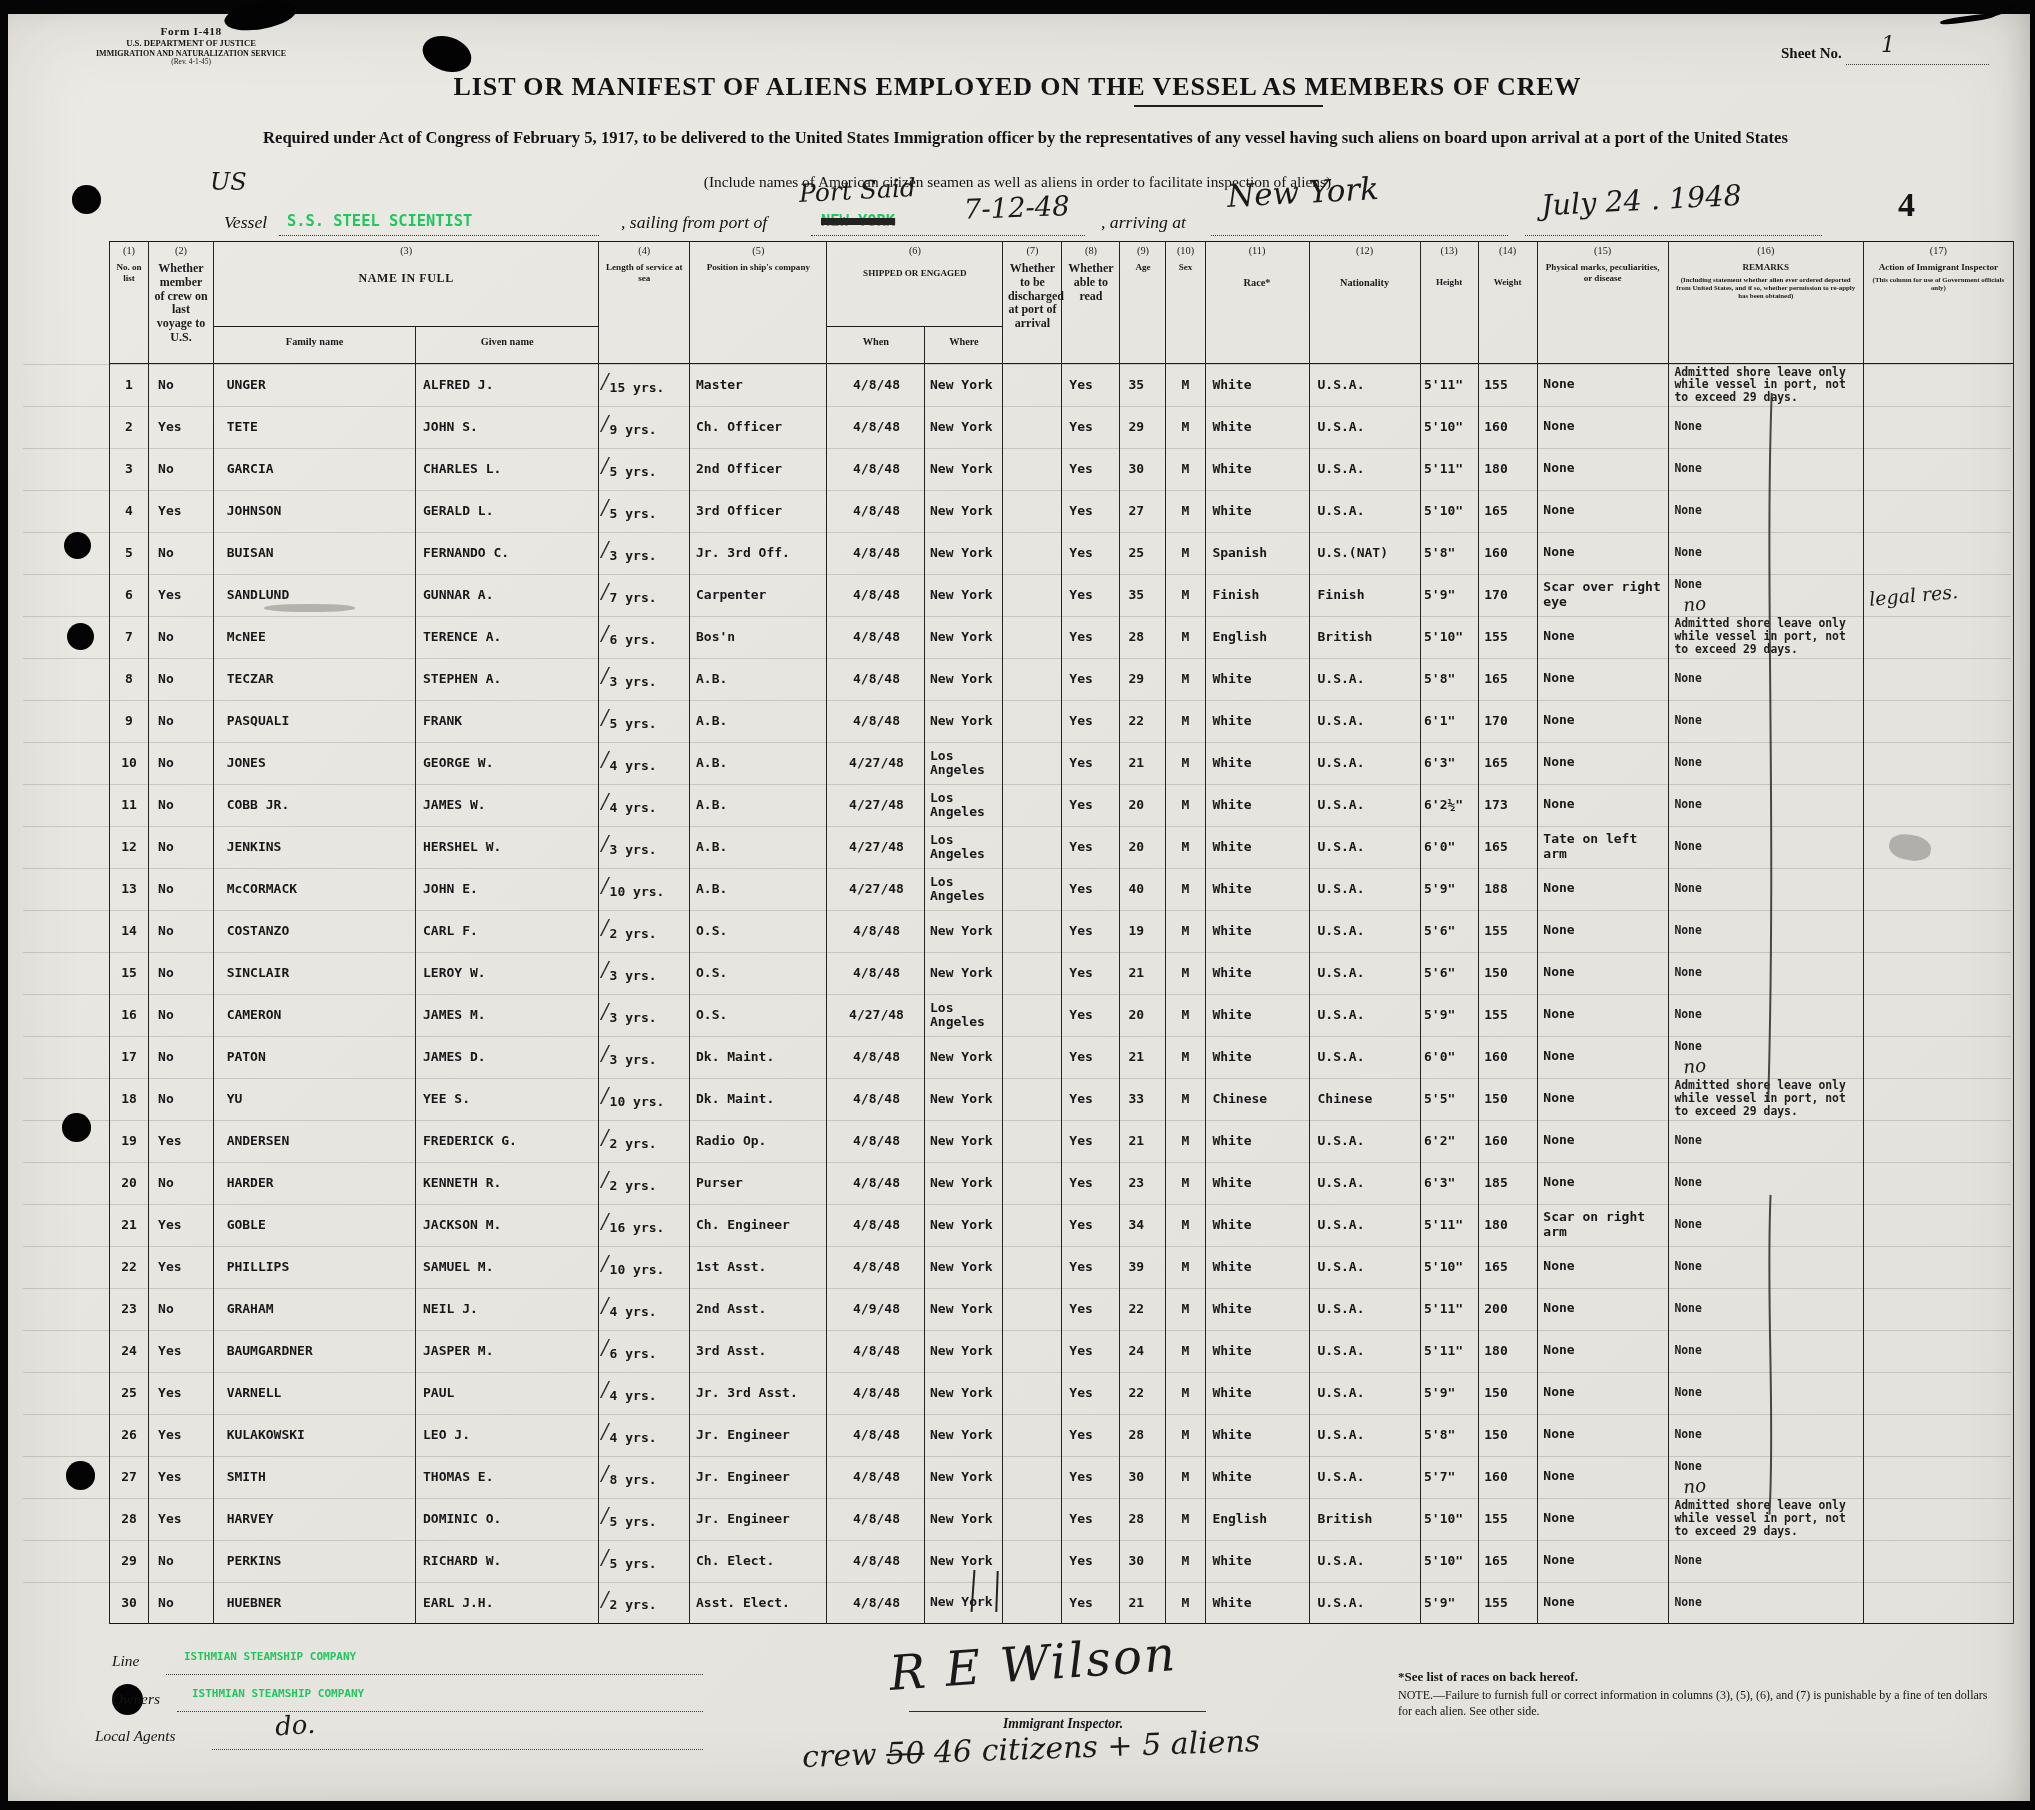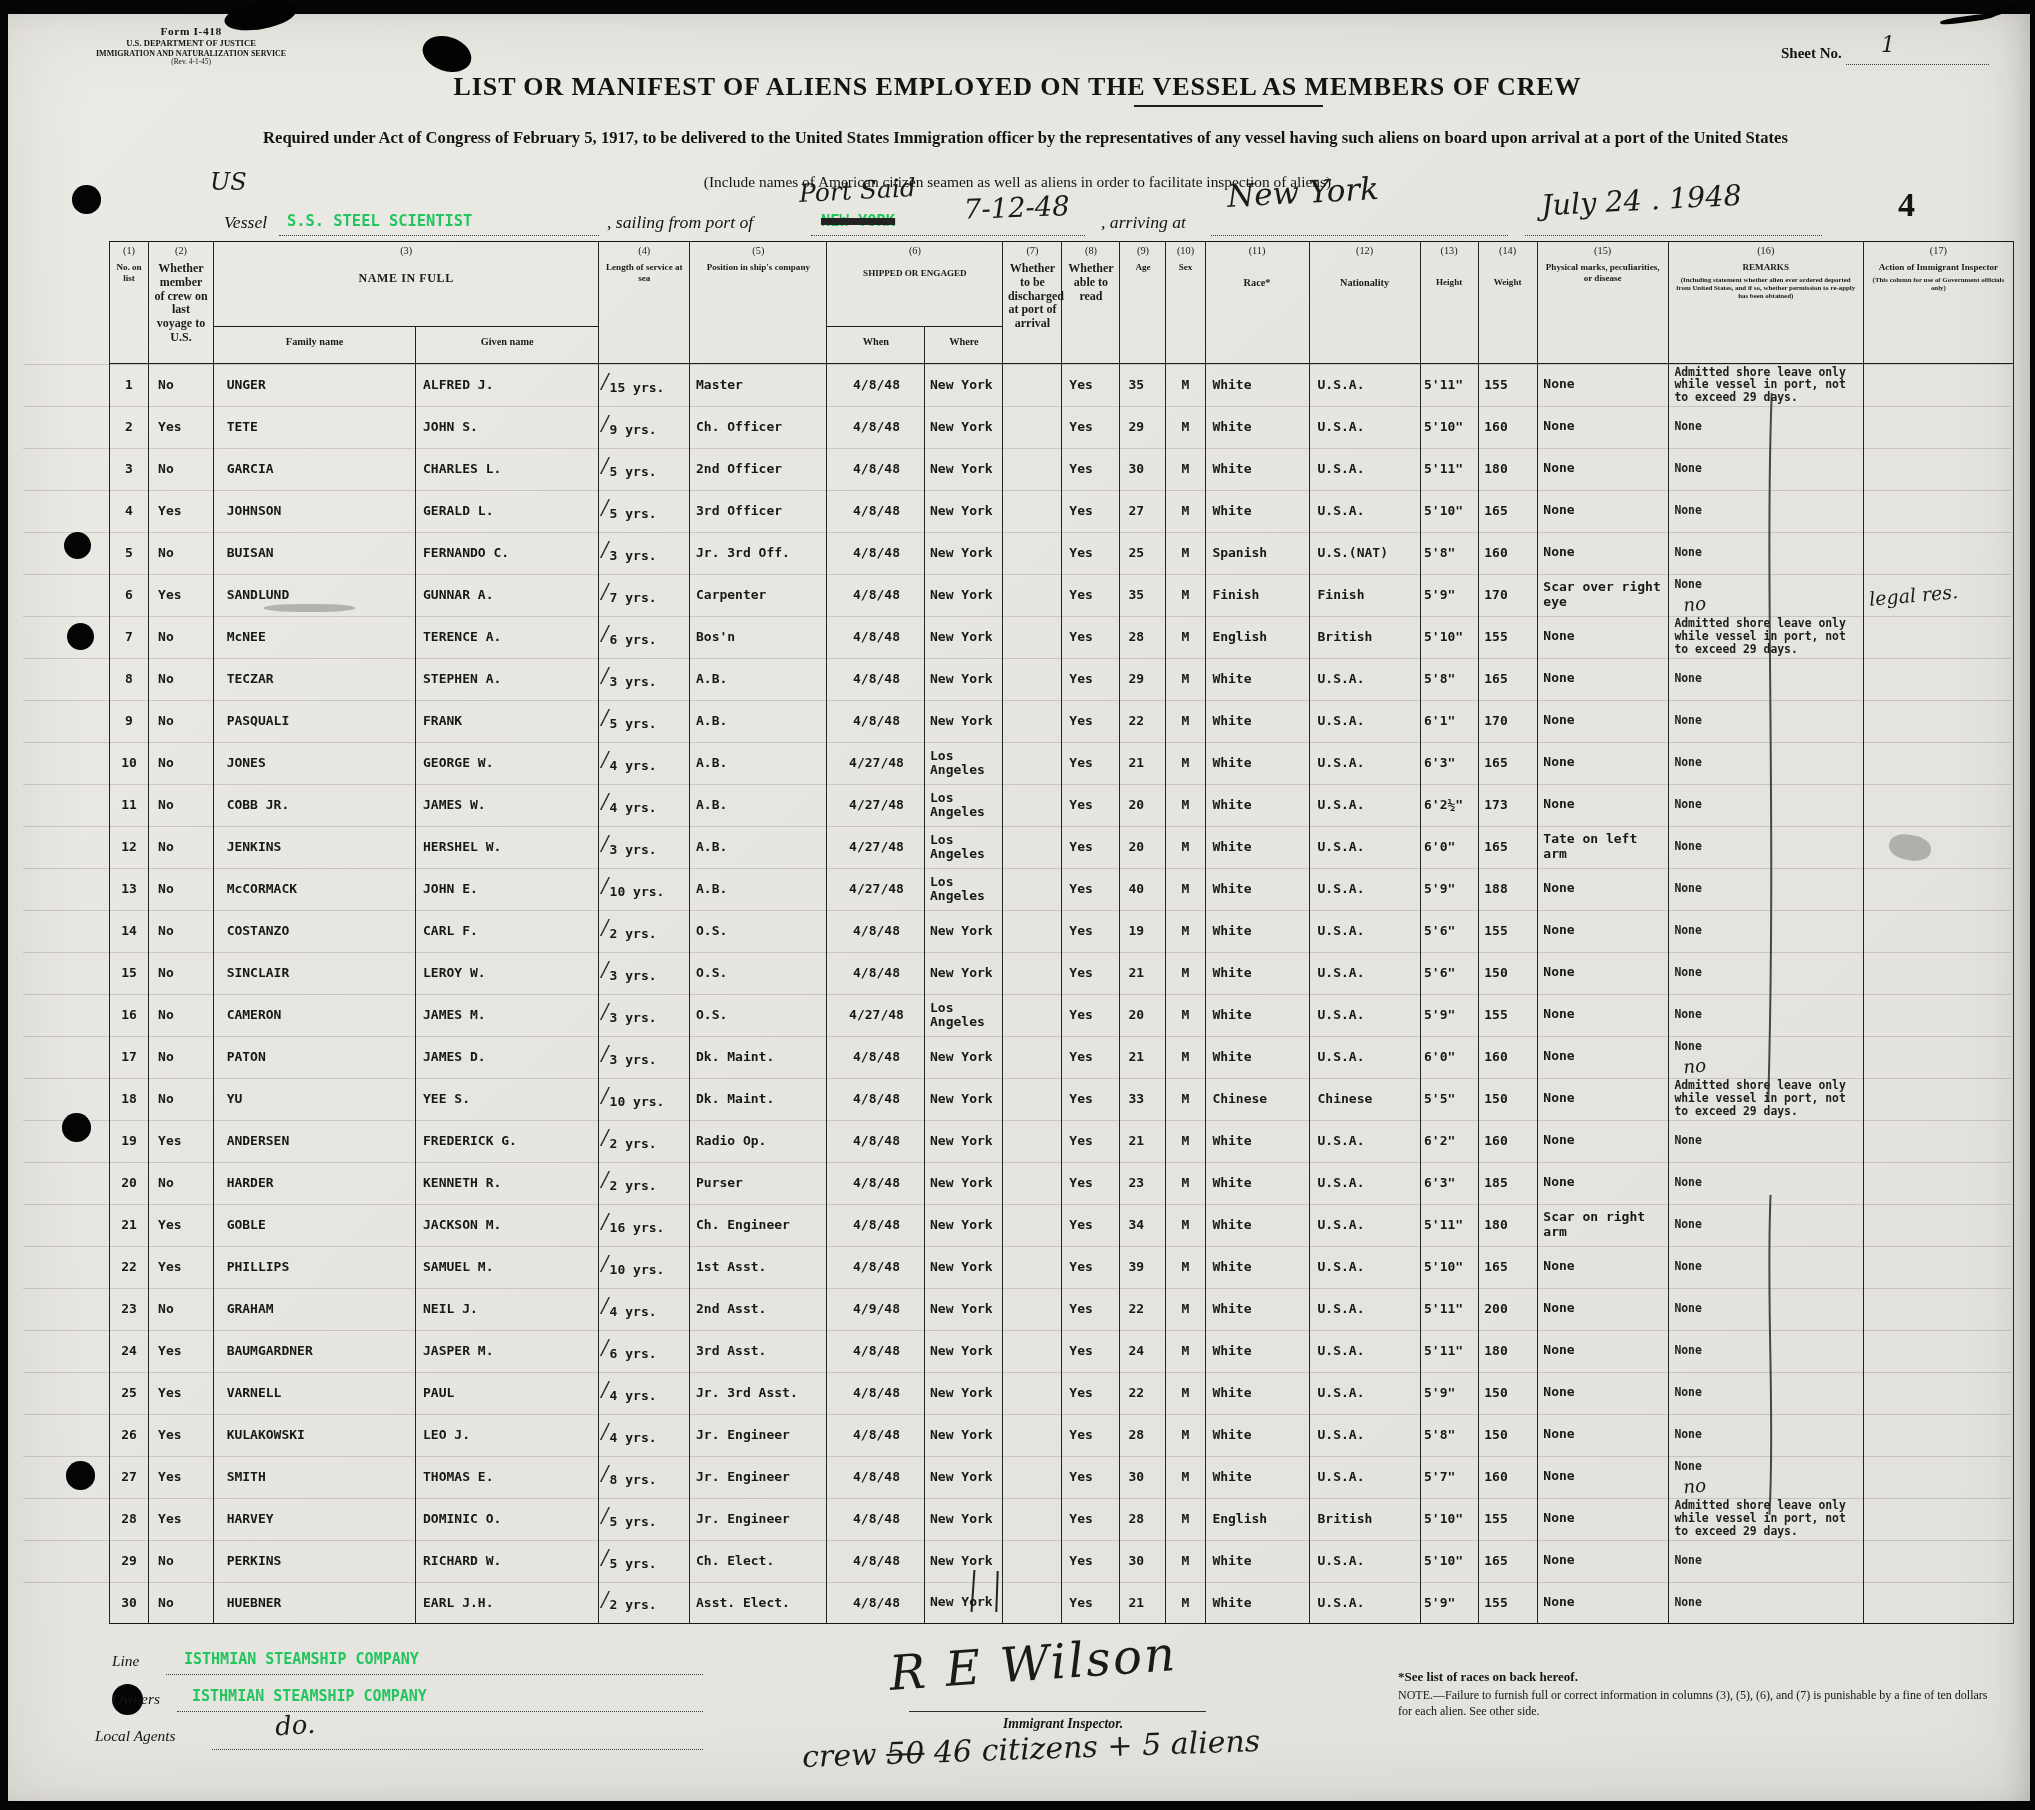--- a/index.html
+++ b/index.html
@@ -71,21 +71,21 @@
   td.c-weight{padding-left:5.7px;}
   td.c-marks{padding-left:5.7px;font-size:11.4px;line-height:1.12;}
   td.c-remarks{padding:0 2.3px 0 5.7px;}
   .remwrap{height:41px;display:flex;flex-direction:column;justify-content:center;overflow:visible;}
   .rem-typed{display:block;font-family:"DejaVu Sans Mono",monospace;font-weight:700;font-size:11.4px;line-height:1.12;color:#1d1d1d;}
   .hw-remark{font-size:18.3px;margin-left:9.1px;position:relative;top:-2.3px;transform:rotate(-4deg);display:inline-block;}
   td.c-action{padding-left:5.7px;}
   .hw-action{font-size:19px;transform:rotate(-5deg);display:inline-block;white-space:nowrap;}
   
   .f-label{font-size:15.4px;font-style:italic;}
-  .f-typed{font-size:15px;}
+  .f-typed{font-size:11px;}
   .sig{font-size:48px;transform:rotate(-4deg);display:inline-block;letter-spacing:2.3px;}
   .sig-line{border-top:1.1px solid #2e2e2e;}
   .insp-label{font-size:13.7px;font-style:italic;font-weight:700;}
   .tally{font-size:30px;transform:rotate(-2deg);display:inline-block;white-space:nowrap;}
   .tally .tstruck{text-decoration:line-through;text-decoration-thickness:2.3px;}
   .races-note{font-size:13px;font-weight:700;}
   .failure-note{font-size:12px;line-height:1.35;margin-top:2px;}
   
   .hole{position:absolute;border-radius:50%;background:#040404;}
   .blob{position:absolute;background:#030303;}
@@ -125,21 +125,21 @@
 <div class="abs printed doc-title">LIST OR MANIFEST OF ALIENS EMPLOYED ON THE VESSEL AS MEMBERS OF CREW</div>
 <div class="abs title-underline"></div>
 <div class="abs printed doc-subtitle">Required under Act of Congress of February 5, 1917, to be delivered to the United States Immigration officer by the representatives of any vessel having such aliens on board upon arrival at a port of the United States</div>
 <div class="abs printed include-note">(Include names of American citizen seamen as well as aliens in order to facilitate inspection of aliens)</div>
 <div class="abs printed big-4">4</div>
 
 <div class="abs hw" style="left:210px;top:168px;font-size:24px;">US</div>
 <div class="abs printed v-label" style="left:224px;top:212px;">Vessel</div>
 <div class="abs typed" style="left:287px;top:212px;font-size:15.4px;">S.S. STEEL SCIENTIST</div>
 <div class="abs dotline" style="left:279px;top:235px;width:320px;"></div>
-<div class="abs printed v-label" style="left:607px;top:212px;text-align:center;">, sailing from port of</div>
+<div class="abs printed v-label" style="left:621px;top:212px;text-align:center;">, sailing from port of</div>
 <div class="abs typed struck" style="left:821px;top:212px;font-size:15.4px;">NEW YORK</div>
 <div class="abs hw" style="left:799px;top:176px;font-size:25px;transform:rotate(-3deg);">Port Said</div>
 <div class="abs hw" style="left:964px;top:192px;font-size:27.4px;transform:rotate(-2deg);">7-12-48</div>
 <div class="abs dotline" style="left:811px;top:235px;width:274px;"></div>
 <div class="abs printed v-label" style="left:1101px;top:212px;">, arriving at</div>
 <div class="abs hw" style="left:1227px;top:174px;font-size:31px;transform:rotate(-3deg);">New York</div>
 <div class="abs dotline" style="left:1211px;top:235px;width:297px;"></div>
 <div class="abs hw" style="left:1541px;top:183px;font-size:28.6px;transform:rotate(-3deg);white-space:nowrap;">July 24 . 1948</div>
 <div class="abs dotline" style="left:1525px;top:235px;width:297px;"></div>
 

